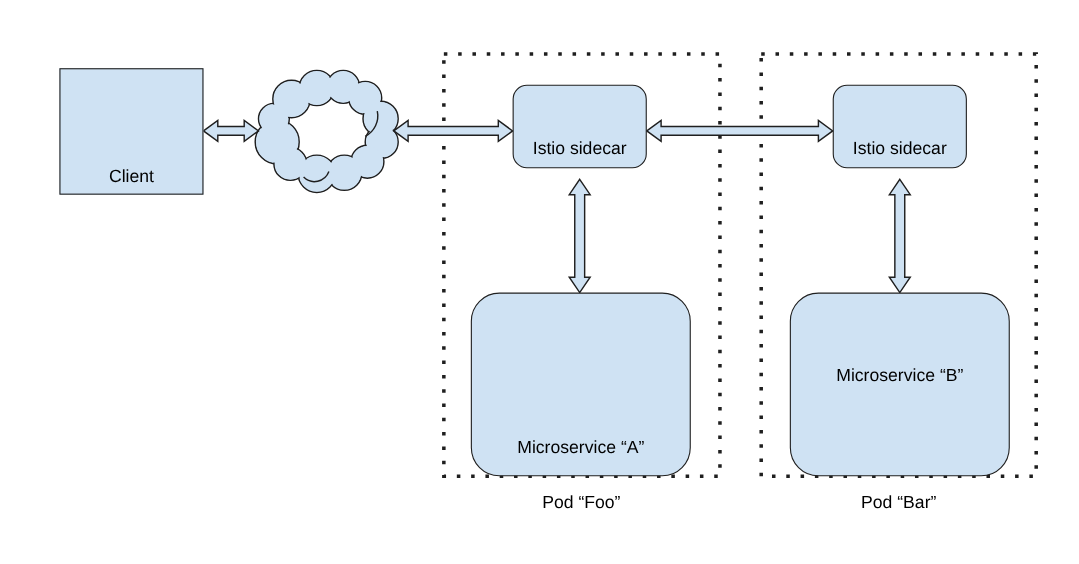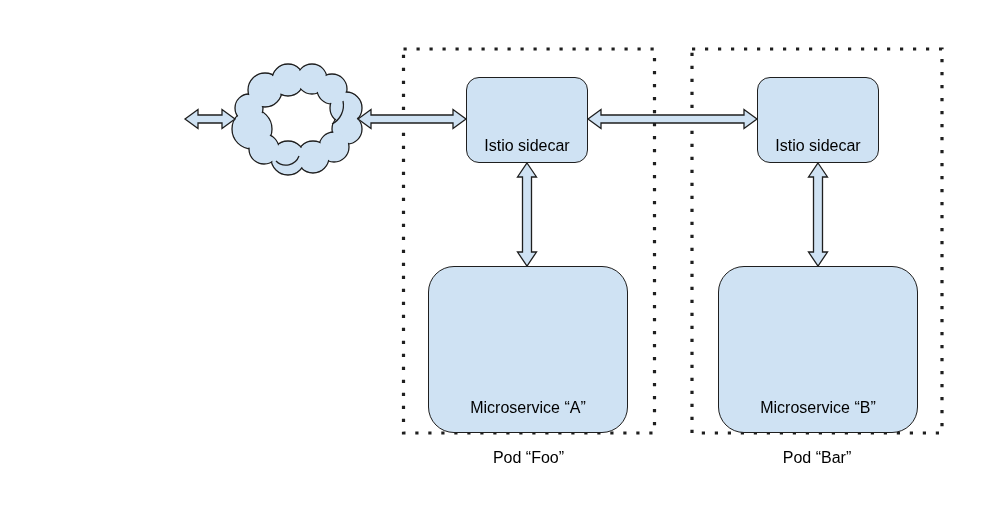--- a/index.html
+++ b/index.html
@@ -37,26 +37,26 @@
     border: 1.4px solid var(--stroke);
     display: flex;
     flex-direction: column;
     justify-content: flex-end;
     align-items: center;
     font-size: 16px;
     line-height: 1.15;
     color: var(--text);
   }
   .client-node   { left: 54px;  top: 62px;  width: 131px; height: 115px; padding-bottom: 6px; }
-  .sidecar-node  { width: 122px; height: 86px; border-radius: 13px; padding-bottom: 7px; }
+  .sidecar-node  { width: 122px; height: 76px; border-radius: 13px; padding-bottom: 7px; }
   .sidecar-foo   { left: 466px; top: 77px; }
   .sidecar-bar   { left: 757px; top: 77px; }
   .micro-node    { width: 200px; height: 167px; border-radius: 26px; padding-bottom: 15px; }
   .micro-a       { left: 428px; top: 266px; }
-  .micro-b       { left: 718px; top: 266px; }
+  .micro-b       { left: 718px; top: 266px; justify-content: center; }
   .pod-label {
     position: absolute;
     z-index: 2;
     top: 449px;
     text-align: center;
     font-size: 16px;
     color: var(--text);
   }
   .pod-label-foo { left: 403px; width: 251px; }
   .pod-label-bar { left: 692px; width: 250px; }
@@ -105,20 +105,23 @@
       <path class="curl" d="M 45 100 A 14 14 0 0 0 68 95"></path>
     </g>
 
     <polygon class="arrow" points="185,119 198,109.5 198,115 222,115 222,109.5 235,119 222,128.5 222,123 198,123 198,128.5"></polygon>
     <polygon class="arrow" points="358,119 371,109.5 371,115 453,115 453,109.5 466,119 453,128.5 453,123 371,123 371,128.5"></polygon>
     <polygon class="arrow" points="588,119 601,109.5 601,115 744,115 744,109.5 757,119 744,128.5 744,123 601,123 601,128.5"></polygon>
     <polygon class="arrow" points="527,163 536.5,177 531.5,177 531.5,252 536.5,252 527,266 517.5,252 522.5,252 522.5,177 517.5,177"></polygon>
     <polygon class="arrow" points="818,163 827.5,177 822.5,177 822.5,252 827.5,252 818,266 808.5,252 813.5,252 813.5,177 808.5,177"></polygon>
   </svg>
 
+  <div class="node client-node">
+    <span>Client</span>
+  </div>
 
   <div class="node sidecar-node sidecar-foo">
     <span>Istio sidecar</span>
   </div>
 
   <div class="node sidecar-node sidecar-bar">
     <span>Istio sidecar</span>
   </div>
 
   <div class="node micro-node micro-a">

